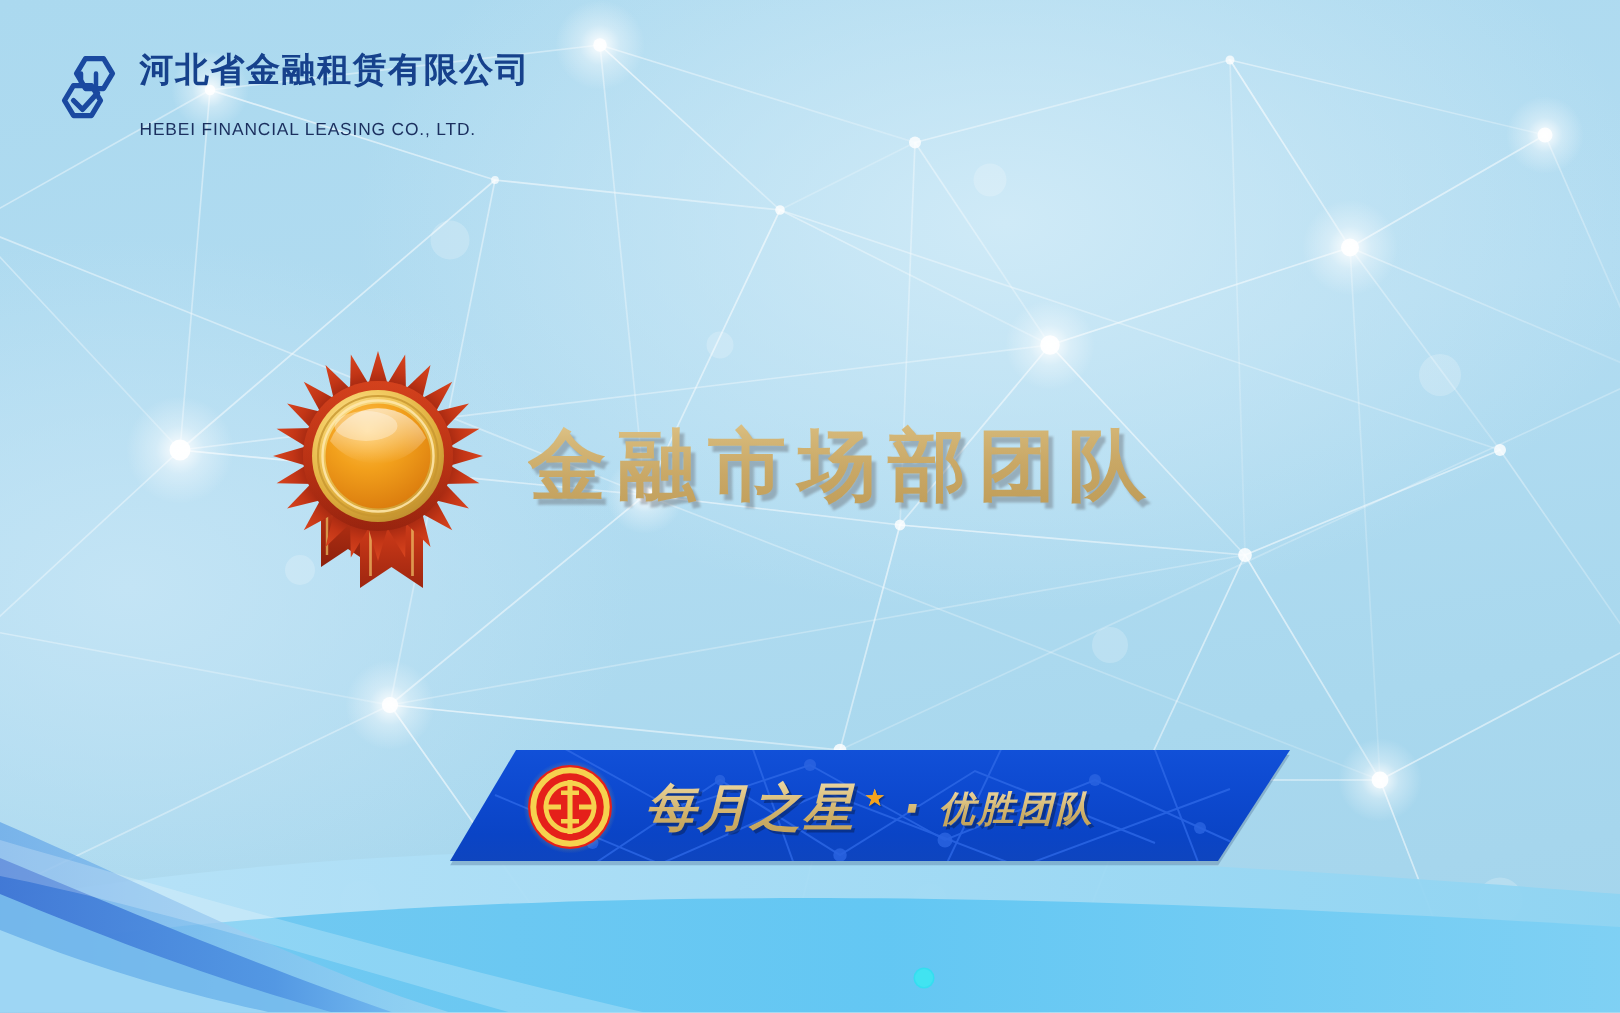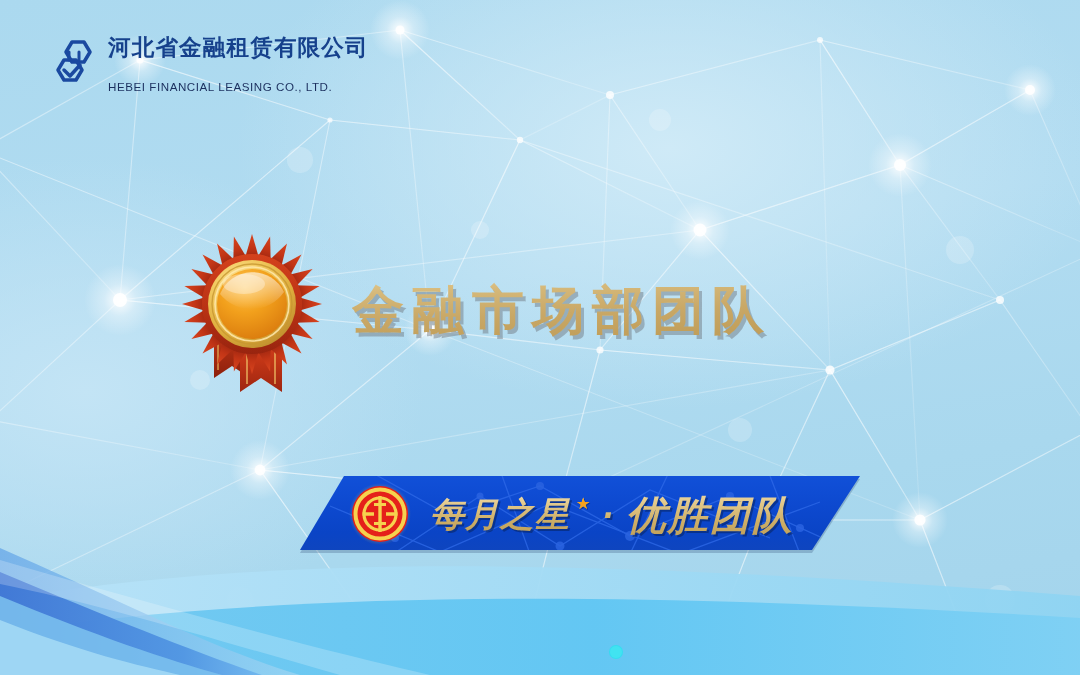--- a/index.html
+++ b/index.html
@@ -19,22 +19,22 @@
       radial-gradient(ellipse 700px 420px at 62% 22%, #cfeaf7 0%, rgba(207,234,247,0) 62%),
       radial-gradient(ellipse 520px 360px at 8% 58%, #c3e4f5 0%, rgba(195,228,245,0) 65%),
       linear-gradient(170deg,#abd9ef 0%, #b2dcf1 42%, #a9d8ee 72%, #a3d4ec 100%);
   }
 
   .layer { position:absolute; inset:0; width:1080px; height:675px; }
   .layer svg { display:block; width:1080px; height:675px; }
 
   
   #logo {
-    position:absolute; left:49px; top:34px;
-    display:flex; align-items:center; gap:9px;
+    position:absolute; left:34px; top:34px;
+    display:flex; gap:9px;
     z-index:20;
   }
   #logo .mark { width:50px; height:52px; flex:0 0 auto; }
   #logo .words { display:flex; flex-direction:column; line-height:1; padding-top:2px;}
   #logo .cn {
     font-size:22.5px; font-weight:bold; color:#16418c;
     letter-spacing:1.2px; white-space:nowrap;
     font-family:"DejaVu Sans","Liberation Sans",sans-serif;
   }
   #logo .en {
@@ -55,21 +55,21 @@
     letter-spacing:8px;
     white-space:nowrap;
     background:linear-gradient(178deg,#e4cb92 0%,#d5b879 22%,#c9a866 52%,#c2a05c 78%,#bb9a58 100%);
     -webkit-background-clip:text; background-clip:text;
     color:transparent; -webkit-text-fill-color:transparent;
     filter:drop-shadow(3px 4px 0.6px rgba(110,120,128,.48));
   }
 
   
   #banner {
-    position:absolute; left:300px; top:476px;
+    position:absolute; left:300px; top:500px;
     width:560px; height:78px; z-index:22;
   }
   #banner .shape {
     position:absolute; inset:0;
     background:linear-gradient(180deg,#1150d8 0%,#0d49cf 38%,#0a44c6 72%,#0f45bd 100%);
     clip-path:polygon(44px 0, 560px 0, 512px 74px, 0 74px);
     box-shadow:0 3px 5px rgba(20,50,110,.28);
   }
   #banner .shapeShadow{
     position:absolute; inset:0; top:3px;
@@ -90,21 +90,21 @@
     font-family:"DejaVu Sans","Liberation Sans",sans-serif;
     font-weight:bold; font-style:italic;
     background:linear-gradient(180deg,#f2dfae 0%,#e0c687 30%,#cdae66 62%,#bb9b55 100%);
     -webkit-background-clip:text; background-clip:text;
     color:transparent; -webkit-text-fill-color:transparent;
     filter:drop-shadow(2px 2px 0.4px rgba(8,35,95,.55));
     white-space:nowrap;
   }
   #b-star-phrase { font-size:34px; letter-spacing:1px; }
   #b-dot { font-size:30px; }
-  #b-team { font-size:40px; letter-spacing:2px; }
+  #b-team { font-size:24px; letter-spacing:2px; }
   #b-starmark {
     color:#f5a21c; -webkit-text-fill-color:#f5a21c;
     font-size:16px; margin-left:-6px; align-self:flex-start; margin-top:6px;
     filter:drop-shadow(1px 1px 0.4px rgba(8,35,95,.5));
   }
 </style>
 </head>
 <body>
 
 <div id="stage">

